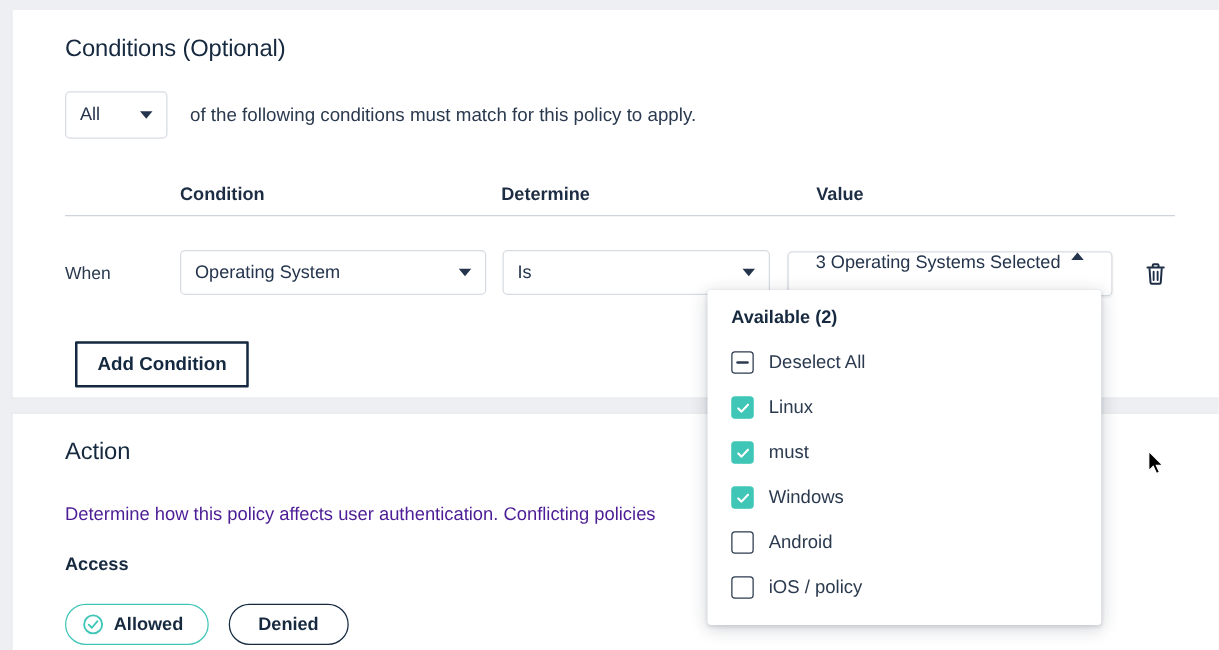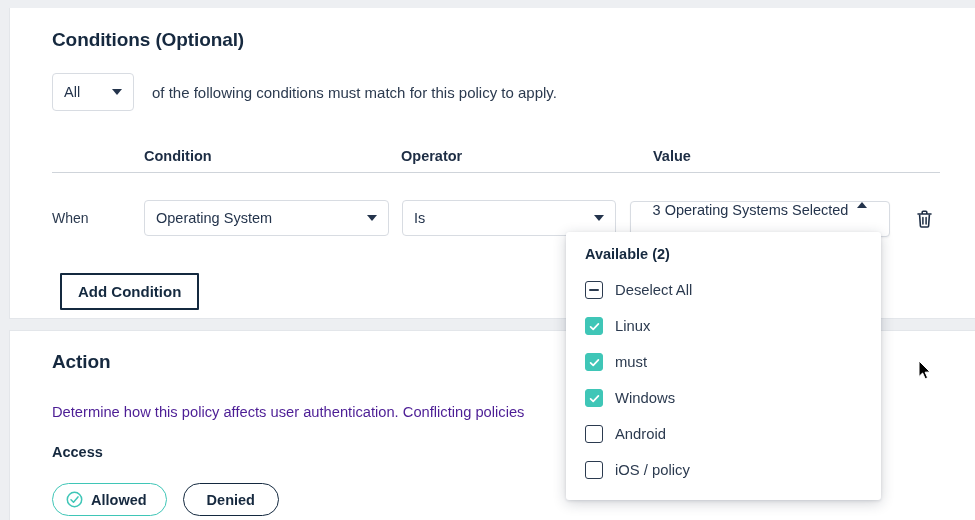--- a/index.html
+++ b/index.html
@@ -39,21 +39,21 @@
   .card-action {
     top: 330px;
     height: 200px;
     border-bottom: none;
   }
 
   
   .section-title {
     position: absolute;
     font-size: 19px;
-    font-weight: bold;
+    font-weight: normal;
     letter-spacing: -0.1px;
     color: #16293f;
   }
   .cond-title { left: 42px; top: 21px; }
   .act-title  { left: 42px; top: 20px; }
 
   
   .match-row {
     position: absolute;
     left: 42px;
@@ -319,21 +319,21 @@
 
     <div class="match-row">
       <div class="select-box select-all">
         <span>All</span>
         <span class="caret"></span>
       </div>
       <div class="match-text">of the following conditions must match for this policy to apply.</div>
     </div>
 
     <div class="col-head col-condition">Condition</div>
-    <div class="col-head col-operator">Operator</div>
+    <div class="col-head col-operator">Determine</div>
     <div class="col-head col-value">Value</div>
 
     <div class="head-rule"></div>
 
     <div class="when-label">When</div>
 
     <div class="select-box cond-select a">
       <span>Operating System</span>
       <span class="caret"></span>
     </div>

